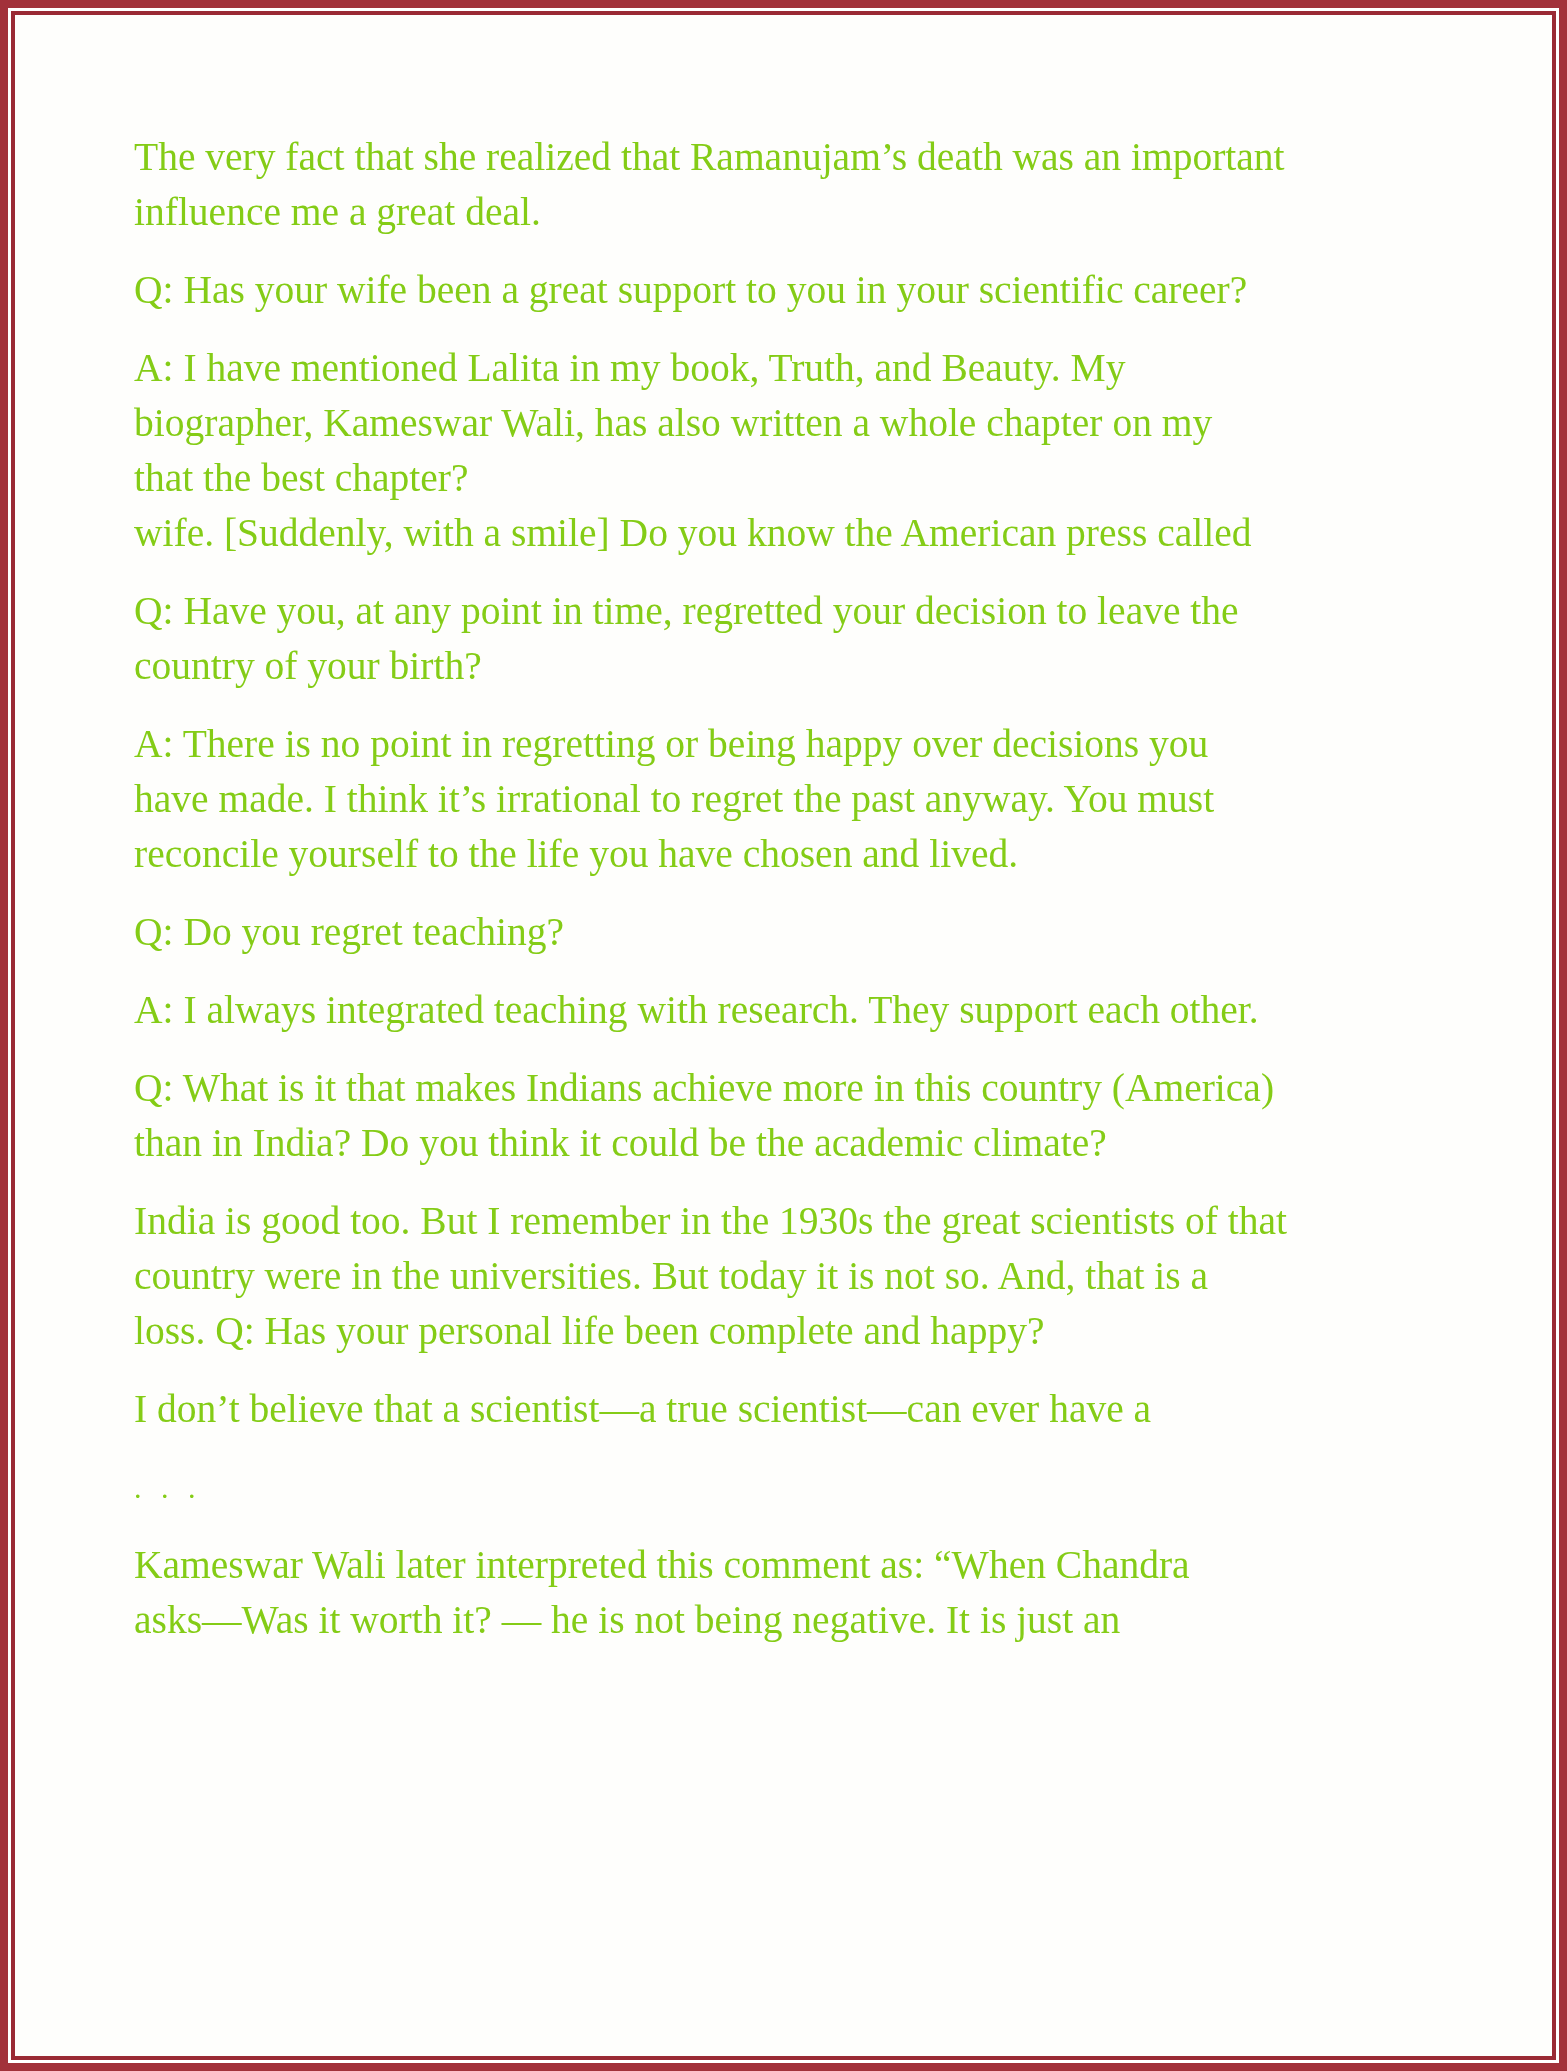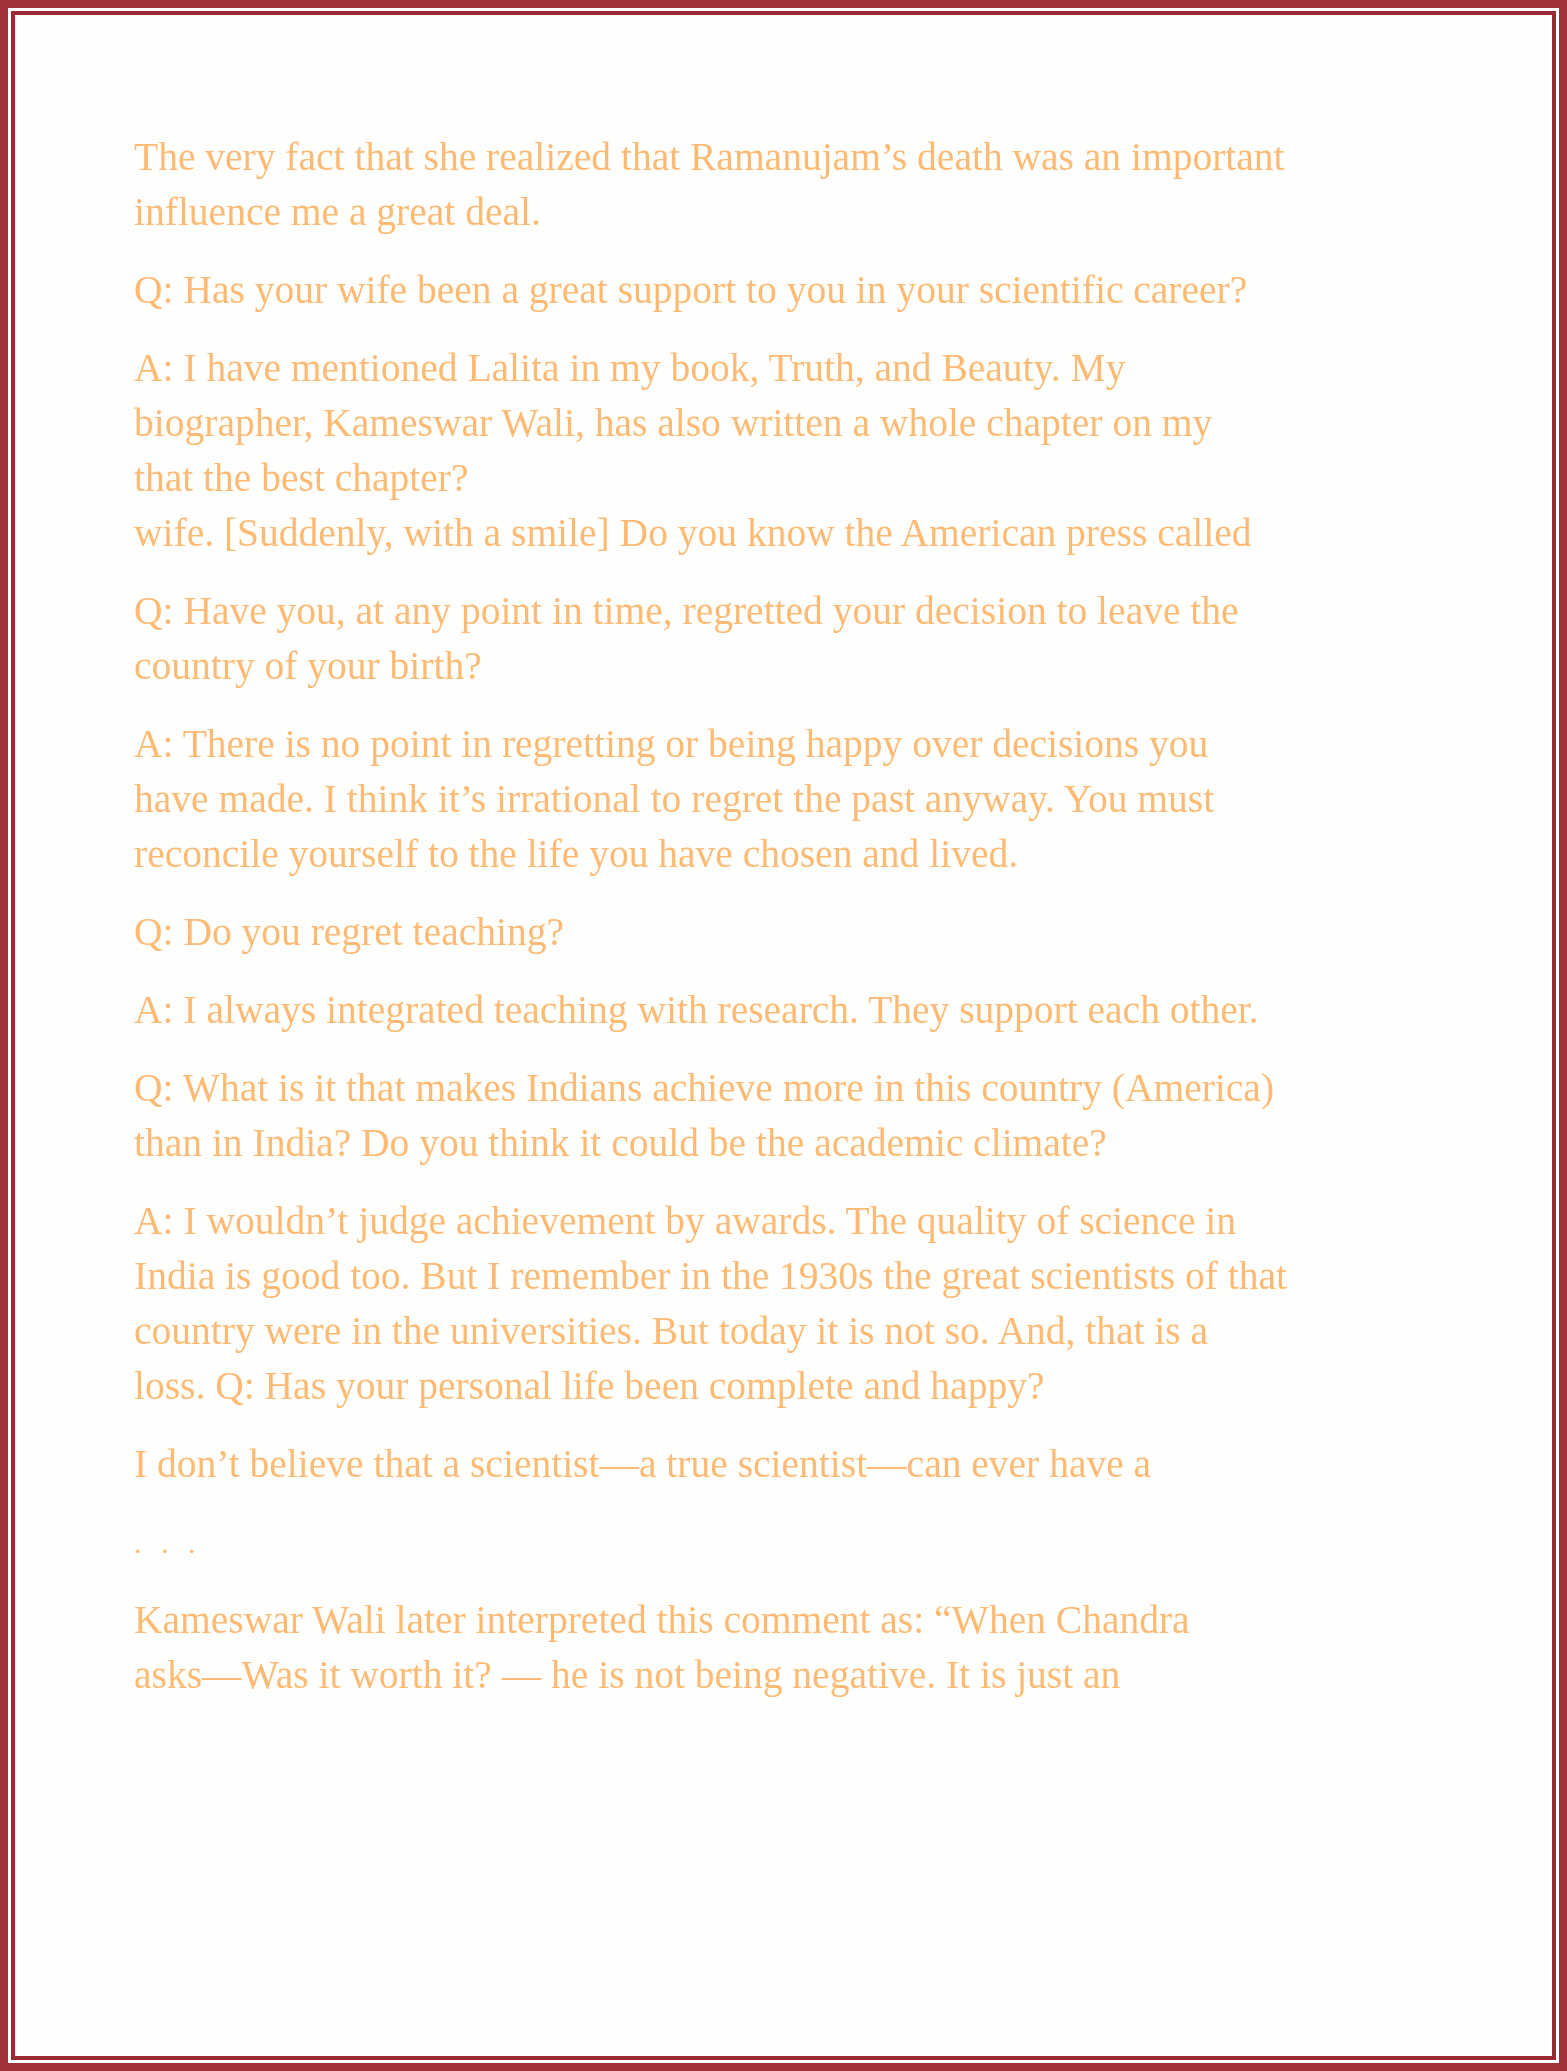--- a/index.html
+++ b/index.html
@@ -16,21 +16,21 @@
   }
   .frame-inner {
     position: absolute; left: 3px; top: 3px; right: 3px; bottom: 3px;
     border: 4px solid #9a2a34;
     background: #fefefc;
   }
   .content {
     position: absolute;
     left: 134px; top: 130px;
     width: 1310px;
-    color: #fdba74;
+    color: #84cc16;
     font-size: 39.5px;
     line-height: 55px;
   }
   .para { margin: 0 0 23px 0; white-space: nowrap; }
   .line { display: block; }
   .dots { margin: 0 0 23px 0; letter-spacing: 6px; font-size: 30px; }
 </style>
 </head>
 <body>
 
@@ -75,21 +75,20 @@
   <p class="para">
     <span class="line">A: I always integrated teaching with research. They support each other.</span>
   </p>
 
   <p class="para">
     <span class="line">Q: What is it that makes Indians achieve more in this country (America)</span>
     <span class="line">than in India? Do you think it could be the academic climate?</span>
   </p>
 
   <p class="para">
-    <span class="line">A: I wouldn’t judge achievement by awards. The quality of science in</span>
     <span class="line">India is good too. But I remember in the 1930s the great scientists of that</span>
     <span class="line">country were in the universities. But today it is not so. And, that is a</span>
     <span class="line">loss. Q: Has your personal life been complete and happy?</span>
   </p>
 
   <p class="para">
     <span class="line">I don’t believe that a scientist—a true scientist—can ever have a</span>
   </p>
 
   <p class="para dots">. . .</p>

